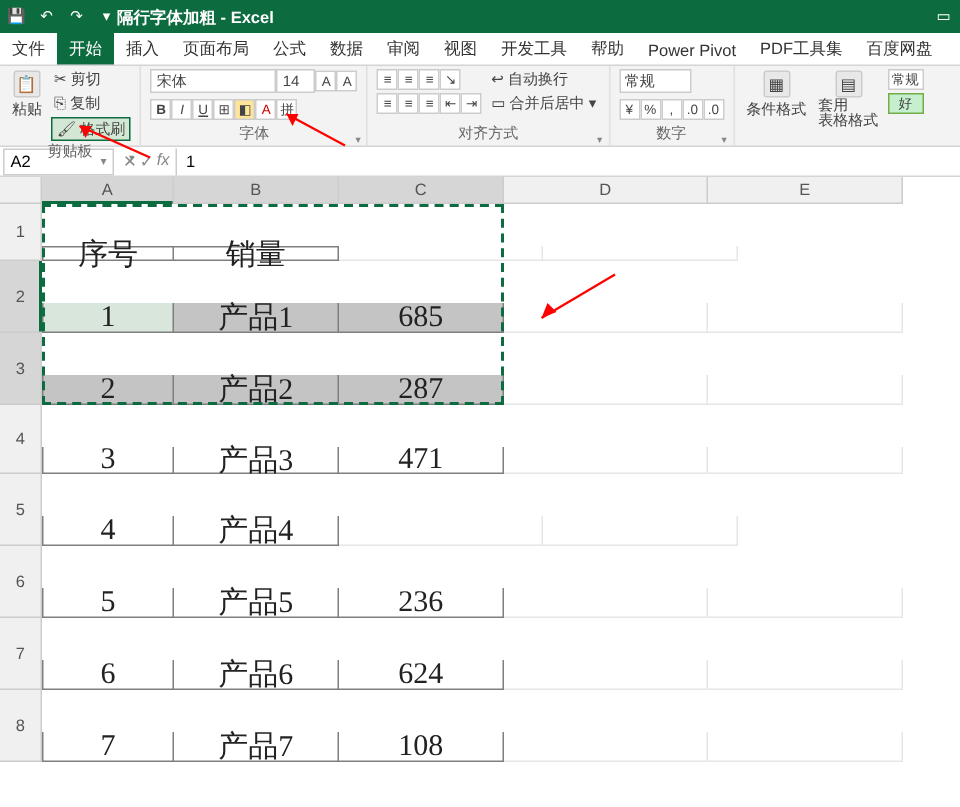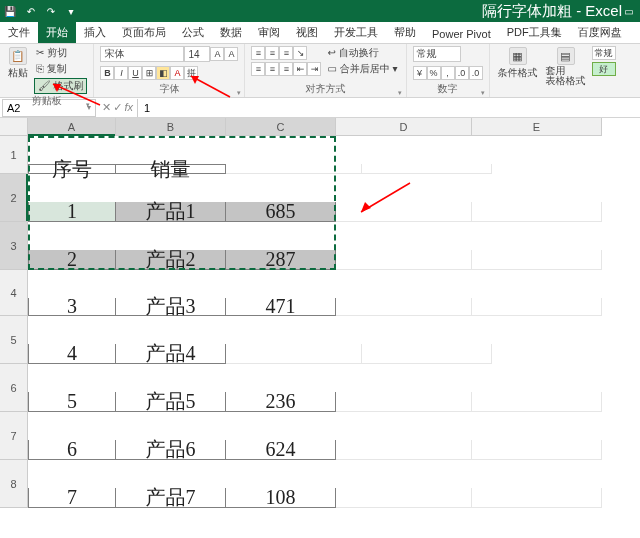--- a/index.html
+++ b/index.html
@@ -2,21 +2,21 @@
 <html><head>
 <meta charset="utf-8">
 <style>
 * { margin: 0; padding: 0; box-sizing: border-box; font-family: "Microsoft YaHei", sans-serif; }
 body { background: #fff; width: 640px; height: 538px; overflow: hidden; position: relative; }
 
 
 .titlebar { height: 22px; background: #0c6b3f; display: flex; align-items: center; padding: 0 4px; }
 .titlebar .qat { display: flex; gap: 6px; align-items: center; }
 .titlebar .qat-item { width: 14px; height: 14px; display: flex; align-items: center; justify-content: center; color: #fff; font-size: 10px; }
-.titlebar .doc-title { flex: 1; text-align: right; color: #fff; font-size: 15px; }
+.titlebar .doc-title { flex: 1; text-align: left; color: #fff; font-size: 11px; font-weight: bold; }
 .titlebar .right-btns { display: flex; gap: 4px; }
 
 
 .menutabs { height: 22px; background: #fff; display: flex; align-items: flex-end; border-bottom: 1px solid #d4d4d4; font-size: 11px; }
 .menutabs .tab { padding: 3px 8px; color: #333; cursor: pointer; }
 .menutabs .tab.active { background: #0c6b3f; color: #fff; }
 .menutabs .tab.file { color: #333; margin-top: 31px; }
 .menutabs .spacer { flex: 1; }
 
 
@@ -31,21 +31,21 @@
 .font-combo { height: 16px; border: 1px solid #ccc; background: #fff; font-size: 10px; padding: 0 3px; display: flex; align-items: center; }
 .stack { display: flex; flex-direction: column; gap: 2px; }
 .stack-row { display: flex; gap: 0; align-items: center; }
 .ribbon-text-btn { font-size: 10px; padding: 0 2px; white-space: nowrap; }
 .styles-cell { width: 24px; height: 14px; border: 1px solid #ccc; background: #fff; font-size: 9px; display:flex; align-items:center; justify-content:center; }
 .styles-cell.green { background: #c6efce; border-color: #70ad47; }
 .fmt-active { background: #d4e6d4; border: 1px solid #0c6b3f; padding: 0 3px; }
 
 
 .fxbar { height: 20px; border-bottom: 1px solid #d4d4d4; display: flex; align-items: center; font-size: 11px; }
-.namebox { width: 94px; height: 18px; border: 1px solid #ccc; margin: 0 2px; padding: 0 4px; display: flex; align-items: center; justify-content: space-between; }
+.namebox { width: 74px; height: 18px; border: 1px solid #ccc; margin: 0 2px; padding: 0 4px; display: flex; align-items: center; justify-content: space-between; }
 .fx-btns { display: flex; gap: 2px; padding: 0 4px; color: #888; }
 .fx-input { flex: 1; height: 18px; border-left: 1px solid #ccc; padding: 0 6px; display: flex; align-items: center; }
 
 
 .grid-area { position: relative; background: #fff; }
 .colheads { display: flex; height: 18px; font-size: 11px; color: #555; }
 .corner { width: 28px; border-right: 1px solid #ccc; border-bottom: 1px solid #ccc; background: #f0f0f0; }
 .colhead { border-right: 1px solid #ccc; border-bottom: 1px solid #ccc; background: #f0f0f0; display: flex; align-items: center; justify-content: center; position: relative; }
 .colhead.sel { background: #d6d6d6; }
 .colhead.sel-active { background: #d6d6d6; }

